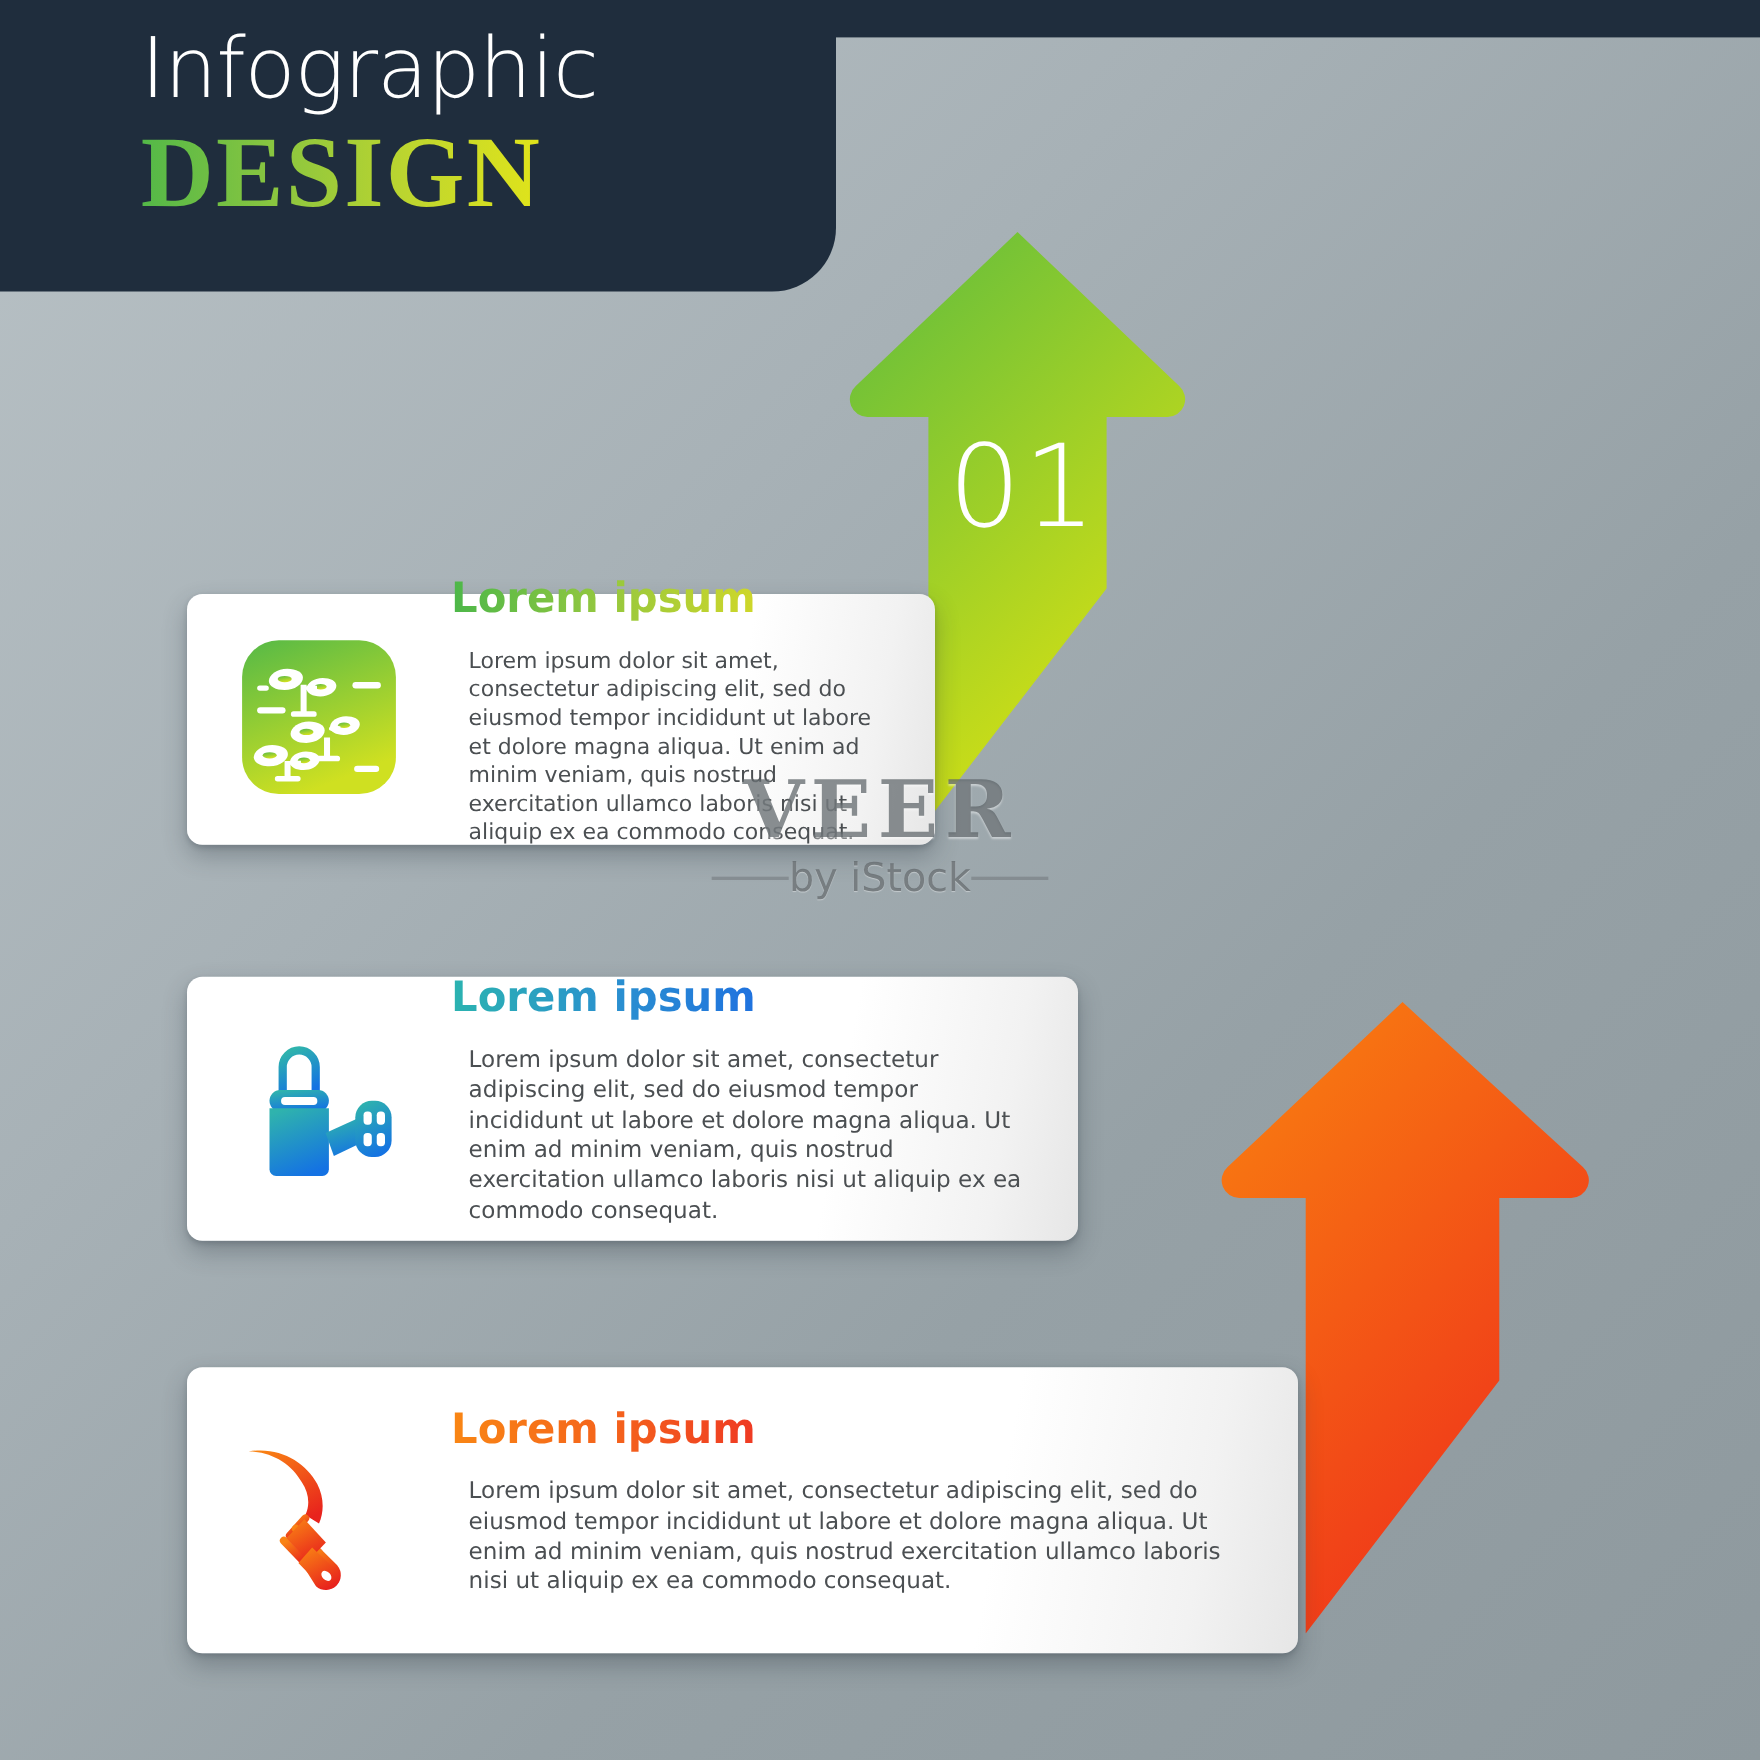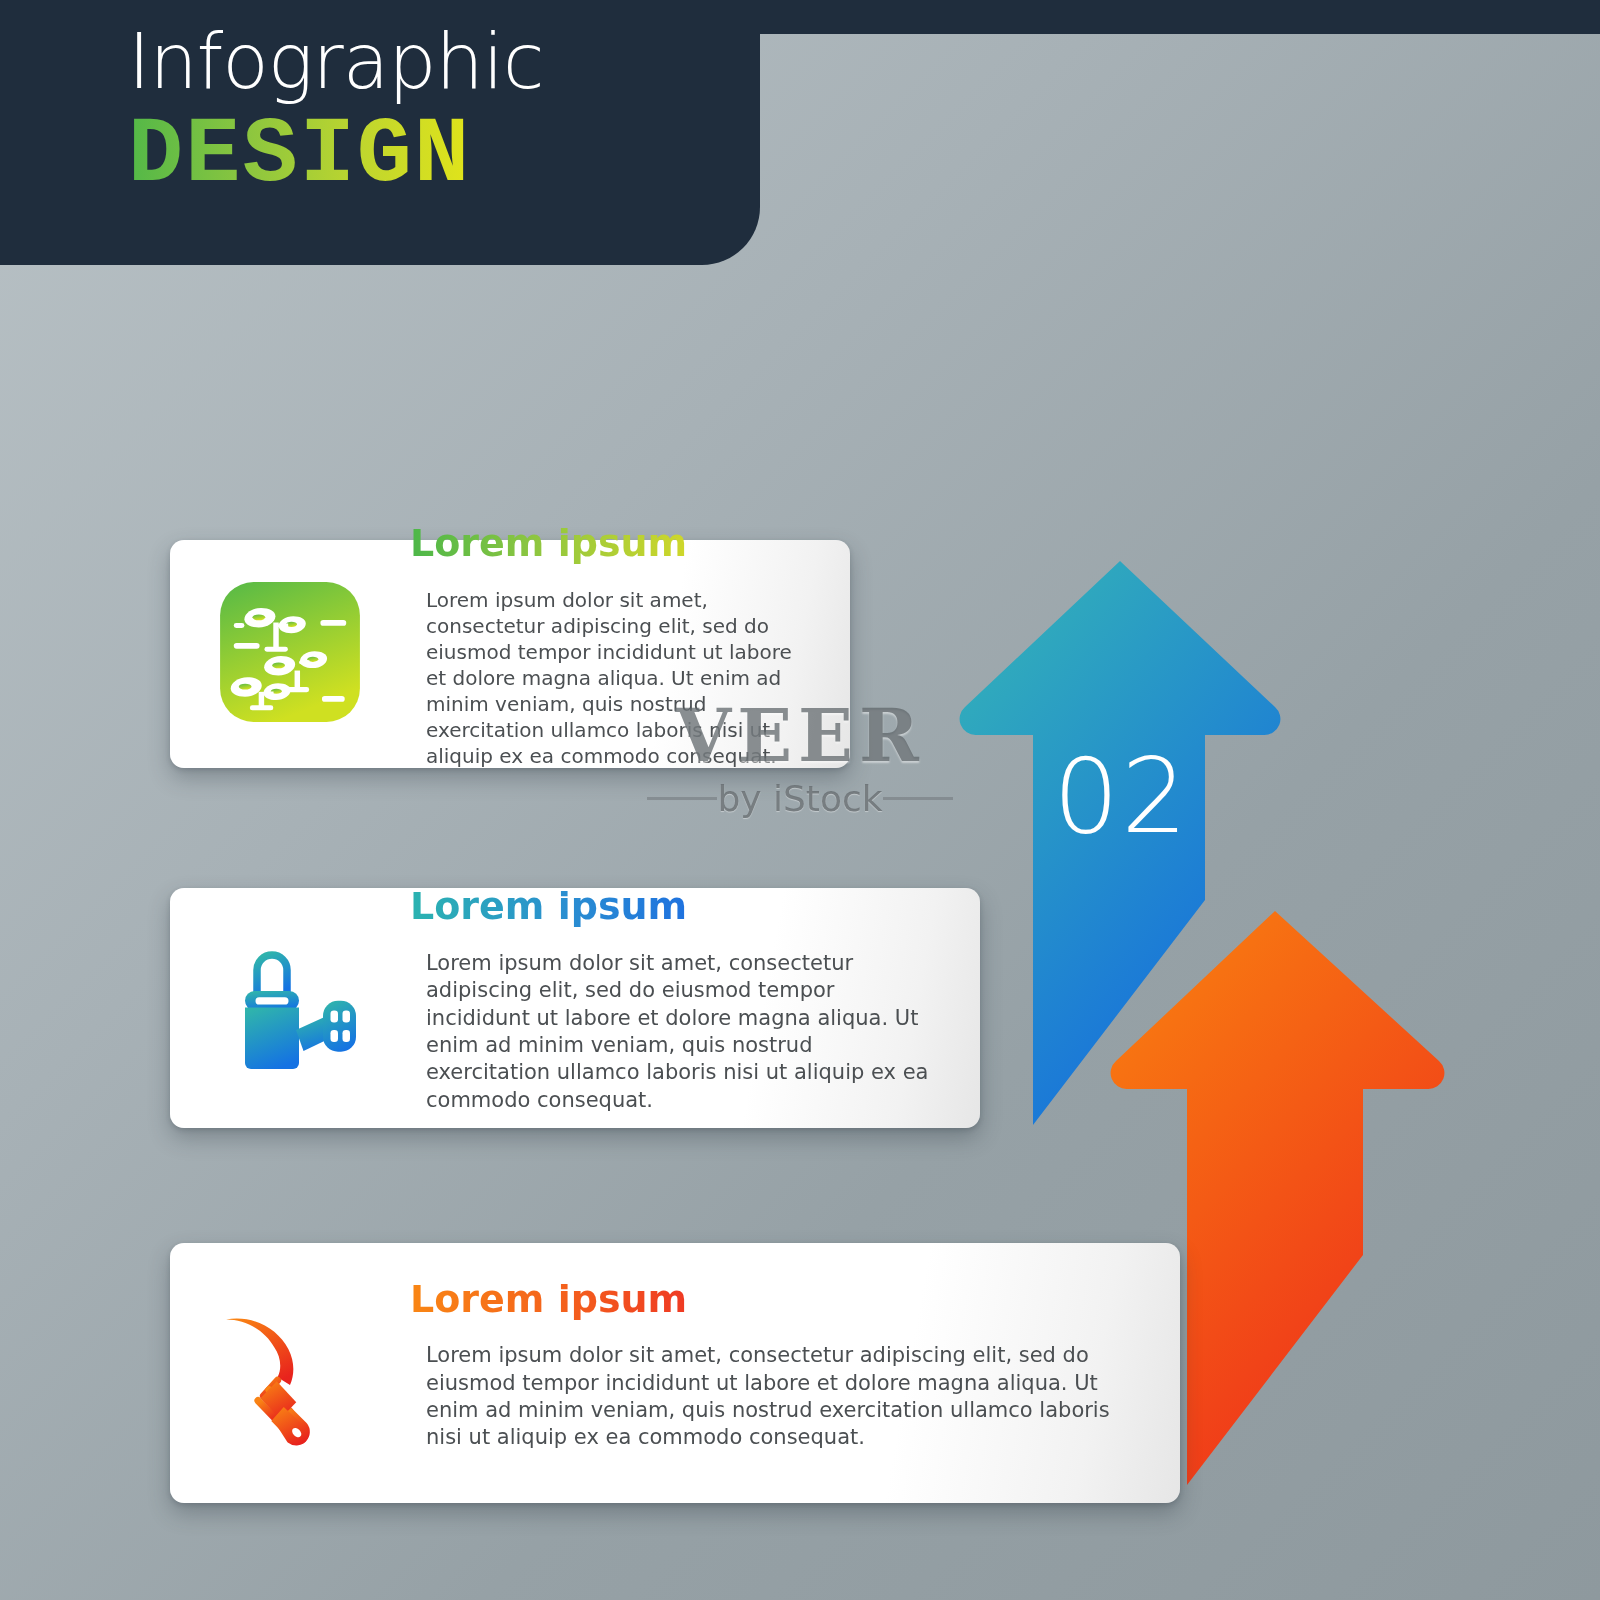--- a/index.html
+++ b/index.html
@@ -28,21 +28,21 @@
     z-index:6;
   }
   .title-inner{position:absolute;left:128px;top:24px;}
   .title-line1{
     font-family:"DejaVu Sans", sans-serif;
     font-size:76px;line-height:1.0;letter-spacing:-1px;
     font-weight:300;color:#ffffff;
   }
   .title-line2{
     margin-top:10px;
-    font-family:Liberation Mono, monospace;
+    font-family:Liberation Serif, serif;
     font-size:92px;line-height:1.0;font-weight:800;letter-spacing:2px;
     background:linear-gradient(90deg,#53b848 0%,#8cc63f 35%,#bfd62e 68%,#e1e41a 100%);
     -webkit-background-clip:text;background-clip:text;
     -webkit-text-fill-color:transparent;color:transparent;
     display:inline-block;
   }
 
   
   .arrow{position:absolute;}
   .arrow svg{display:block;}
@@ -144,33 +144,33 @@
   <div class="bg-base"></div>
   <div class="bg-top-strip"></div>
 
   <div class="title-panel">
     <div class="title-inner">
       <div class="title-line1">Infographic</div>
       <div class="title-line2">DESIGN</div>
     </div>
   </div>
 
-
-  <div class="arrow" id="arrow2">
-    <svg width="330" height="570" viewBox="0 0 330 570" xmlns="http://www.w3.org/2000/svg" aria-hidden="true">
+  <div class="arrow" id="arrow1">
+    <svg width="310" height="540" viewBox="0 0 310 540" xmlns="http://www.w3.org/2000/svg" aria-hidden="true">
       <defs>
-        <linearGradient id="g2" x1="0.05" y1="0" x2="0.7" y2="1">
-          <stop offset="0%" stop-color="#35b6b6"></stop>
-          <stop offset="100%" stop-color="#1469e0"></stop>
+        <linearGradient id="g1" x1="0" y1="0" x2="0.55" y2="1">
+          <stop offset="0%" stop-color="#5cbb3f"></stop>
+          <stop offset="100%" stop-color="#d8e113"></stop>
         </linearGradient>
       </defs>
-      <path d="M165 6 L320 152 a16 16 0 0 1 -11 28 L250 180 L250 345 L78 570 L78 180 L21 180 a16 16 0 0 1 -11 -28 Z" fill="url(#g2)" stroke="none" stroke-linejoin="round"></path>
+      <path d="M155 6 L302 146 a16 16 0 0 1 -11 28 L236 174 L236 330 L74 540 L74 174 L19 174 a16 16 0 0 1 -11 -28 Z" fill="url(#g1)" stroke="none" stroke-linejoin="round"></path>
     </svg>
-    <div class="num">02</div>
-  </div>
+    <div class="num">01</div>
+  </div>
+
 
   <div class="arrow" id="arrow3">
     <svg width="345" height="580" viewBox="0 0 345 580" xmlns="http://www.w3.org/2000/svg" aria-hidden="true">
       <defs>
         <linearGradient id="g3" x1="0.1" y1="0" x2="0.7" y2="1">
           <stop offset="0%" stop-color="#f98010"></stop>
           <stop offset="100%" stop-color="#ee2d1b"></stop>
         </linearGradient>
       </defs>
       <path d="M170 6 L334 156 a16 16 0 0 1 -11 28 L258 184 L258 350 L82 580 L82 184 L22 184 a16 16 0 0 1 -11 -28 Z" fill="url(#g3)" stroke="none" stroke-linejoin="round"></path>

